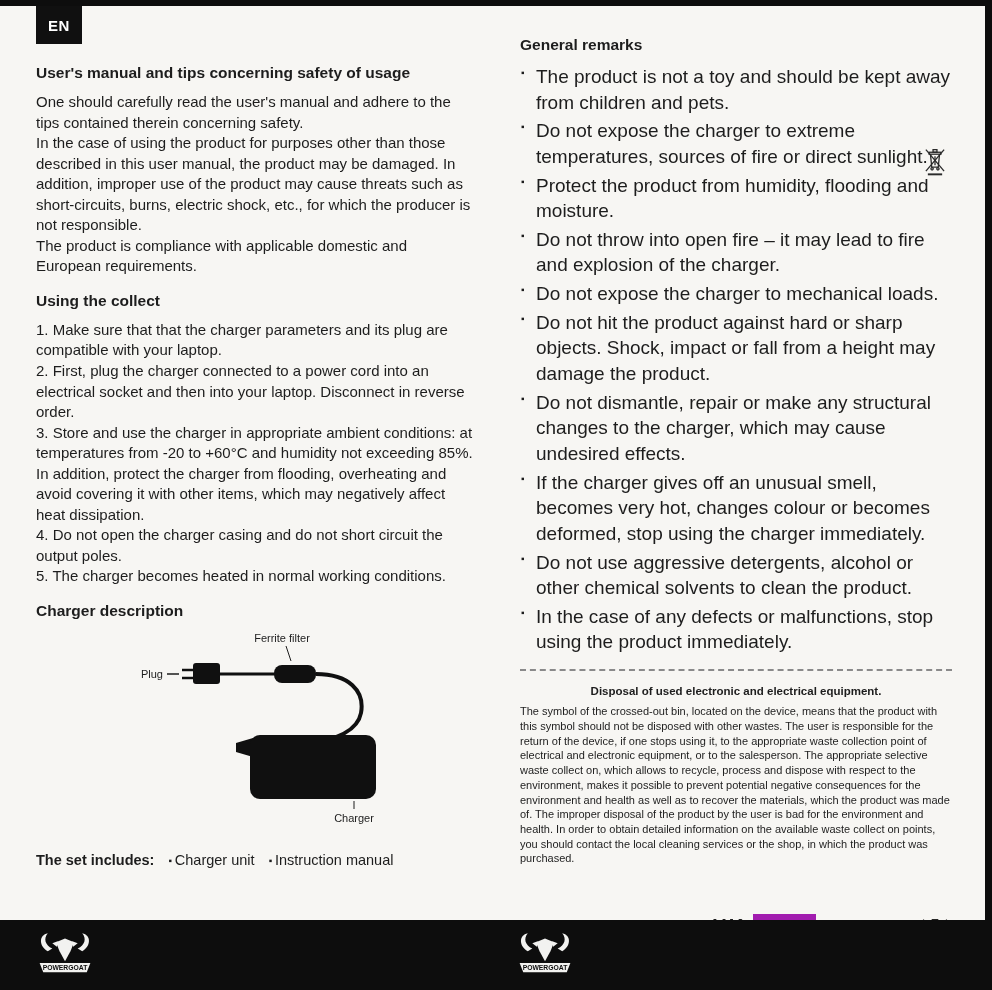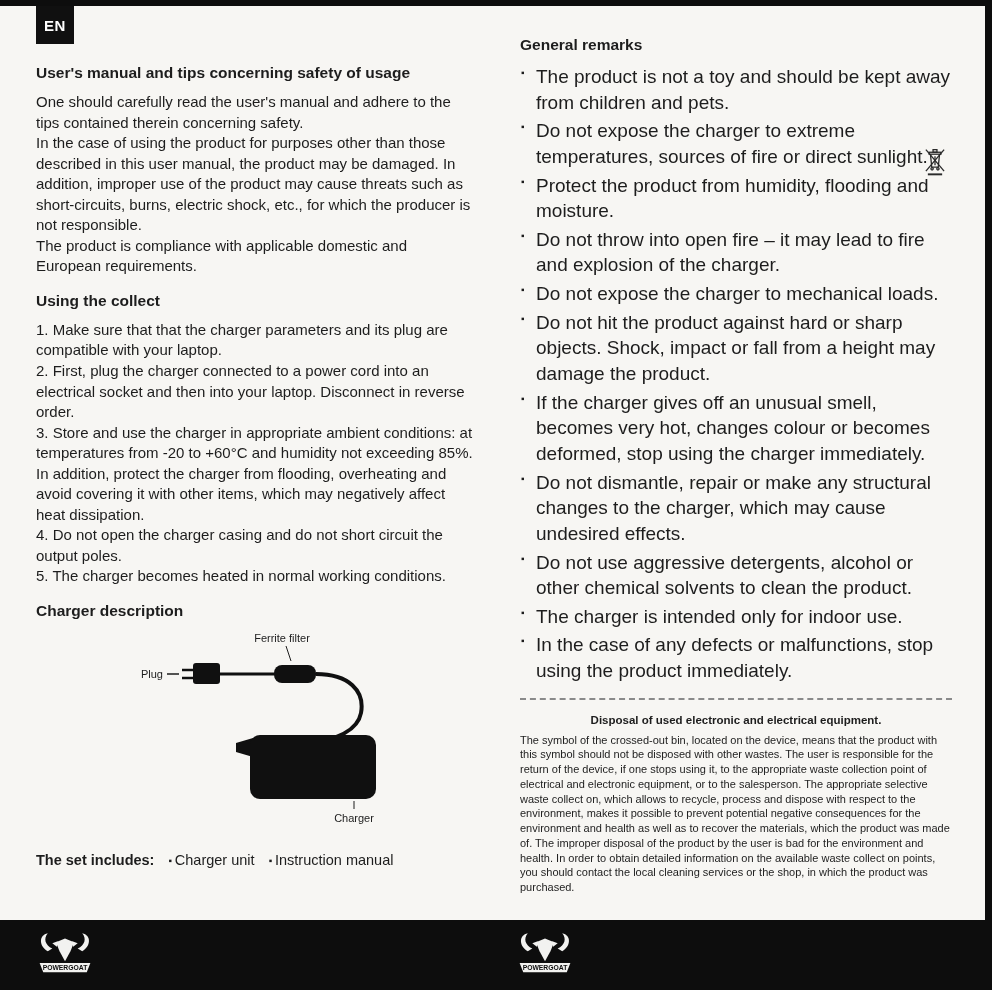--- a/index.html
+++ b/index.html
@@ -8,21 +8,21 @@
     width:992px; height:990px;
     background:#f7f6f3;
     font-family:"Liberation Sans", sans-serif;
     color:#1d1d1d;
     position:relative;
     overflow:hidden;
   }
   .top-strip { position:absolute; top:0; left:0; width:992px; height:6px; background:#0d0d0d; }
   .right-strip { position:absolute; top:0; right:0; width:7px; height:990px; background:#0d0d0d; }
   .lang-badge {
-    position:absolute; top:6px; left:36px; width:38px; height:38px;
+    position:absolute; top:6px; left:36px; width:46px; height:38px;
     background:#101010; color:#fff; font-weight:bold; font-size:15px;
     display:flex; align-items:center; justify-content:center; letter-spacing:0.5px;
   }
   .col-left  { position:absolute; left:36px;  top:64px; width:438px; }
   .col-right { position:absolute; left:520px; top:36px; width:432px; }
   h2.sec { font-size:15.5px; font-weight:bold; margin:0 0 10px 0; }
   h2.sec.mt { margin-top:15px; }
   .body-p { font-size:15px; line-height:1.37; margin:0; }
   .bullets { margin-top:2px; }
   .bullet-item {
@@ -125,24 +125,23 @@
 
 <div class="col-right">
   <h2 class="sec">General remarks</h2>
   <div class="bullets">
       <div class="bullet-item">The product is not a toy and should be kept away from children and pets.</div>
       <div class="bullet-item">Do not expose the charger to extreme temperatures, sources of fire or direct sunlight.</div>
       <div class="bullet-item">Protect the product from humidity, flooding and moisture.</div>
       <div class="bullet-item">Do not throw into open fire – it may lead to fire and explosion of the charger.</div>
       <div class="bullet-item">Do not expose the charger to mechanical loads.</div>
       <div class="bullet-item">Do not hit the product against hard or sharp objects. Shock, impact or fall from a height may damage the product.</div>
+      <div class="bullet-item">Do not dismantle, repair or make any structural changes to the charger, which may cause undesired effects.</div>
       <div class="bullet-item">If the charger gives off an unusual smell, becomes very hot, changes colour or becomes deformed, stop using the charger immediately.</div>
-      <div class="bullet-item">Do not dismantle, repair or make any structural changes to the charger, which may cause undesired effects.</div>
       <div class="bullet-item">Do not use aggressive detergents, alcohol or other chemical solvents to clean the product.</div>
-      <div class="bullet-item">The charger is intended only for indoor use.</div>
       <div class="bullet-item">In the case of any defects or malfunctions, stop using the product immediately.</div>
     </div>
 
   <hr class="divider">
 
   <h3 class="disposal-heading">Disposal of used electronic and electrical equipment.</h3>
   <p class="disposal-body">The symbol of the crossed-out bin, located on the device, means that the product with this symbol should not be disposed with other wastes. The user is responsible for the return of the device, if one stops using it, to the appropriate waste collection point of electrical and electronic equipment, or to the salesperson. The appropriate selective waste collect on, which allows to recycle, process and dispose with respect to the environment, makes it possible to prevent potential negative consequences for the environment and health as well as to recover the materials, which the product was made of. The improper disposal of the product by the user is bad for the environment and health. In order to obtain detailed information on the available waste collect on points, you should contact the local cleaning services or the shop, in which the product was purchased.</p>
 
   <div class="marks-row">
     <div class="ukca">

